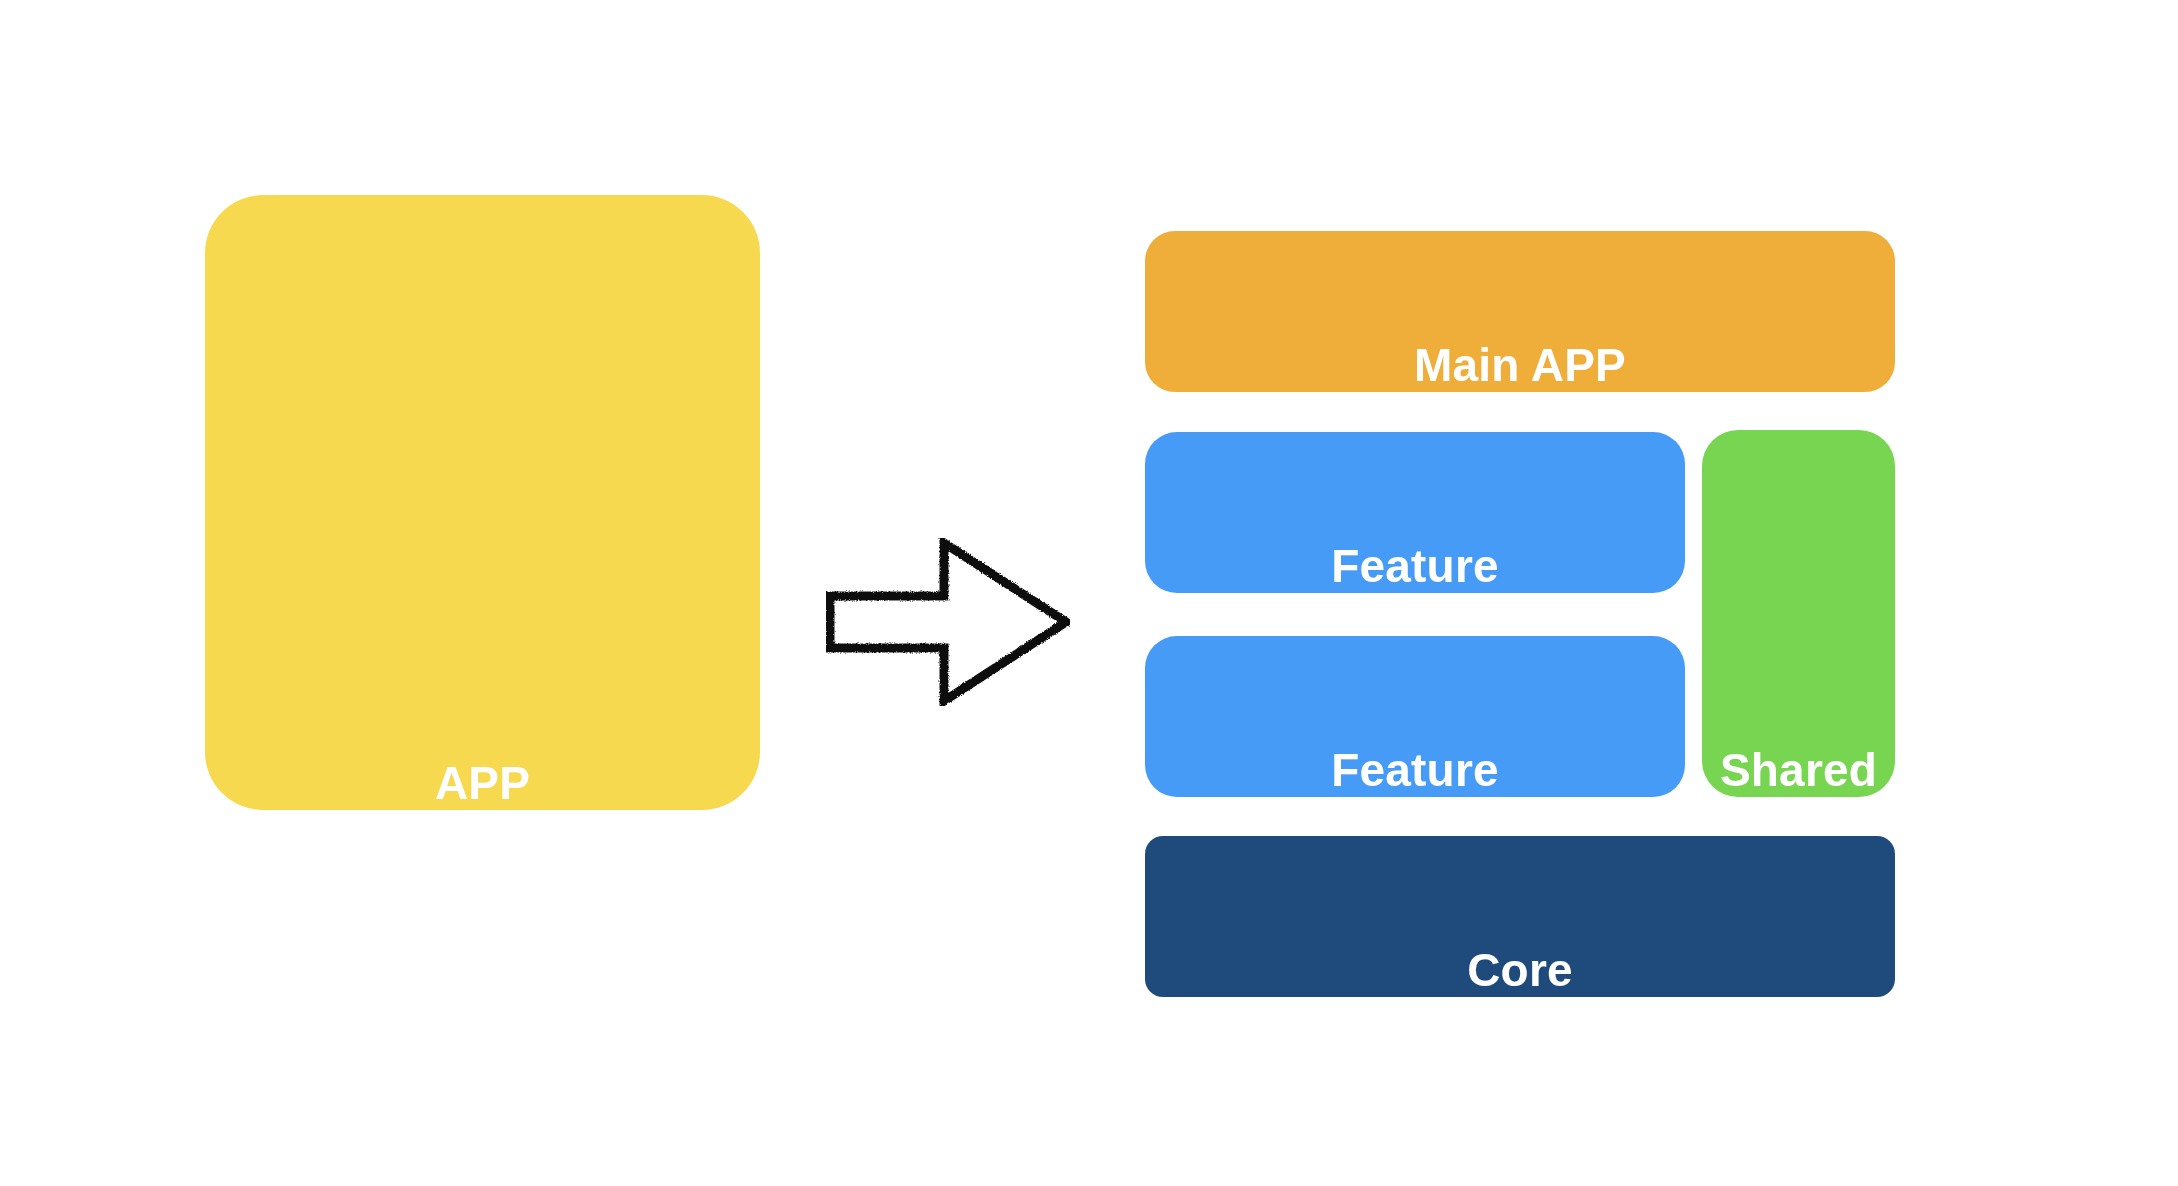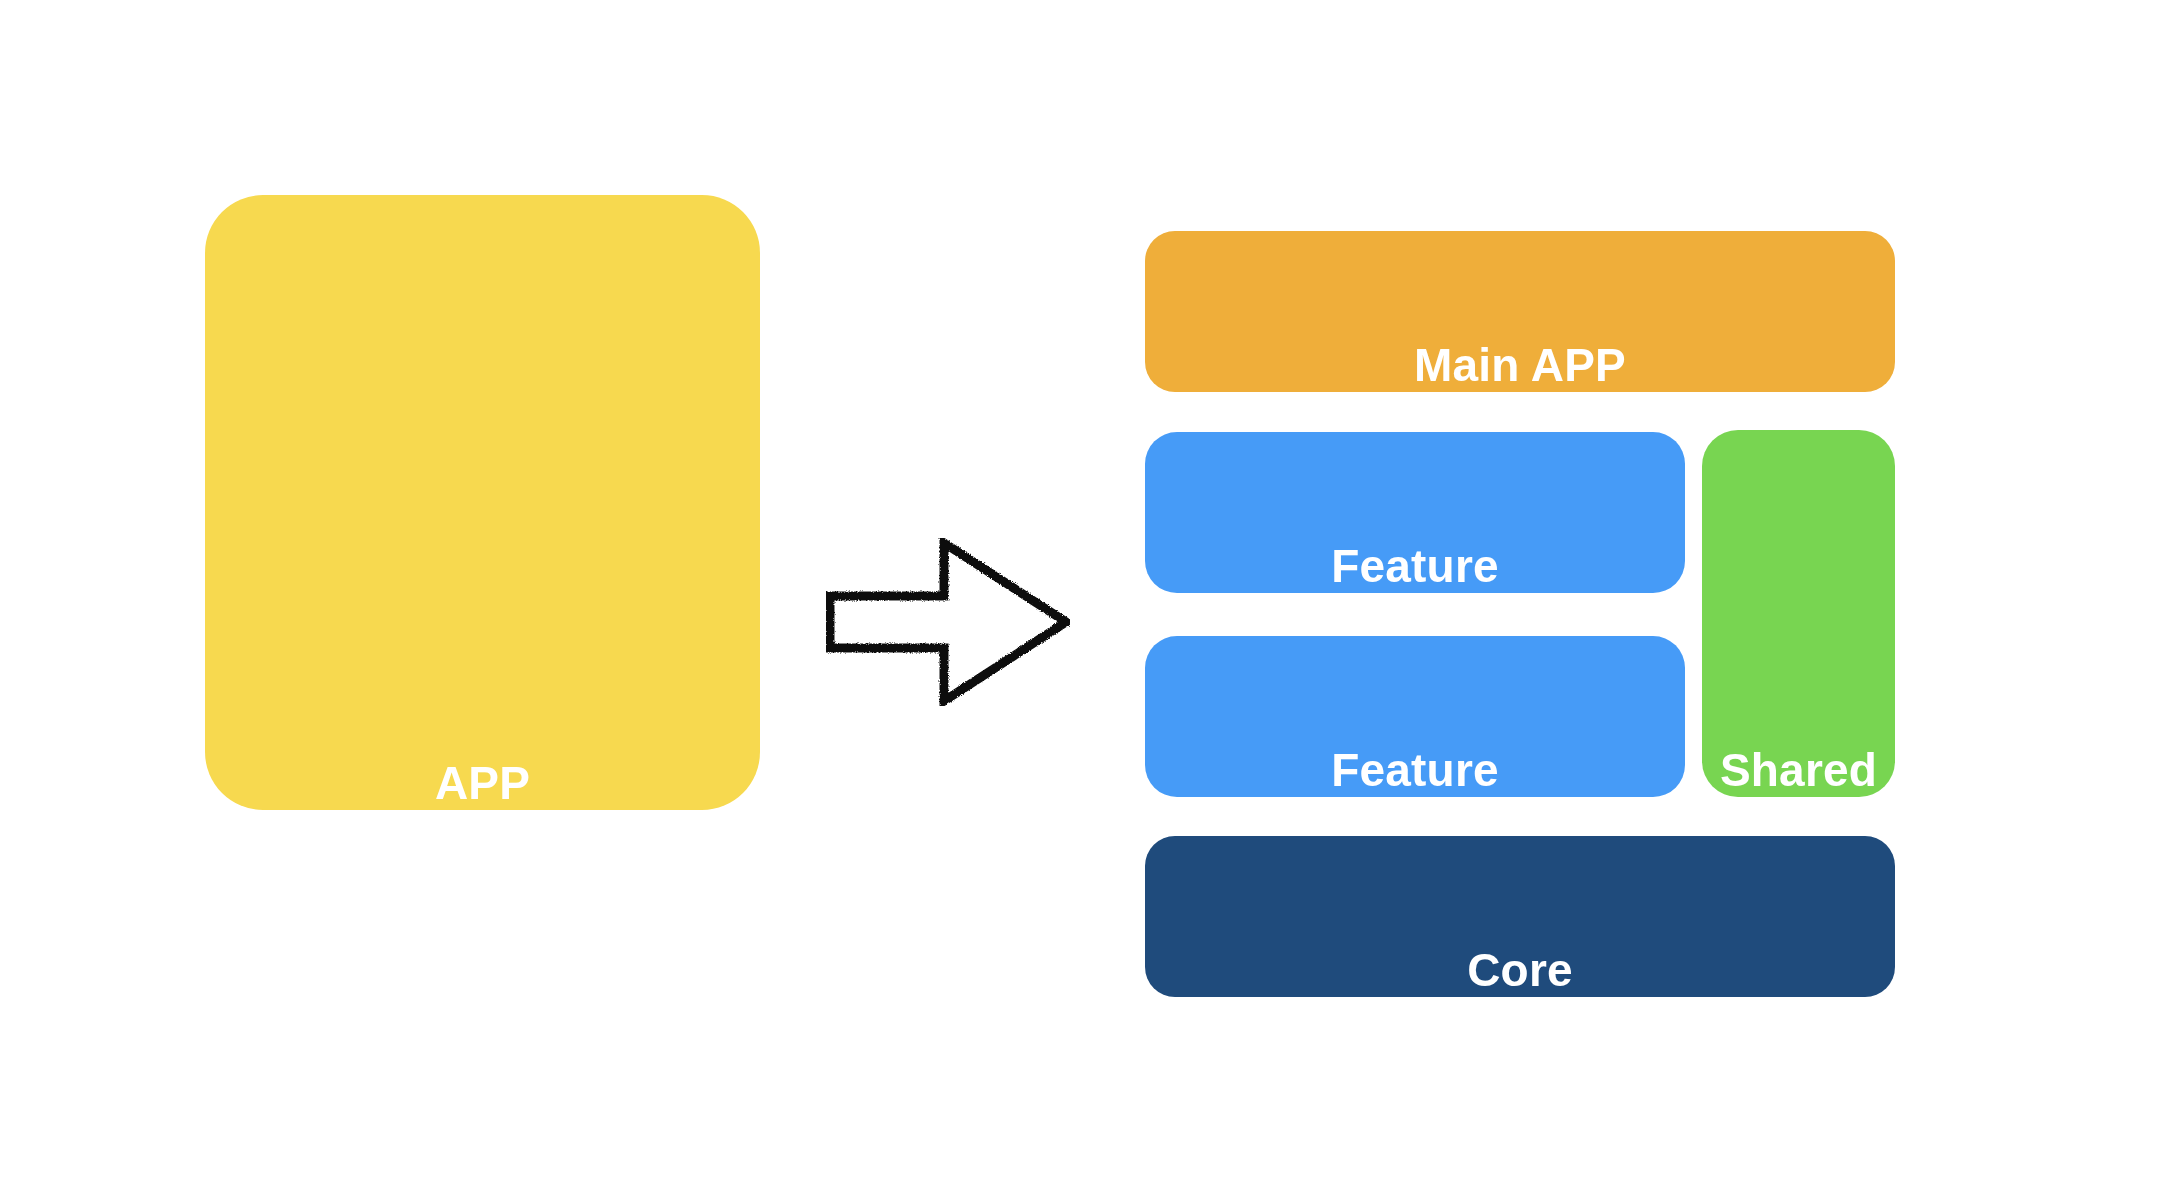--- a/index.html
+++ b/index.html
@@ -67,21 +67,21 @@
     height: 367px;
     border-radius: 36px;
     background: var(--c-shared);
     font-size: 46px;
   }
   #core-box {
     left: 1145px;
     top: 836px;
     width: 750px;
     height: 161px;
-    border-radius: 30px;
+    border-radius: 18px;
     background: var(--c-core);
     font-size: 46px;
   }
   
   #transform-arrow {
     position: absolute;
     left: 826px;
     top: 538px;
     width: 244px;
     height: 168px;

